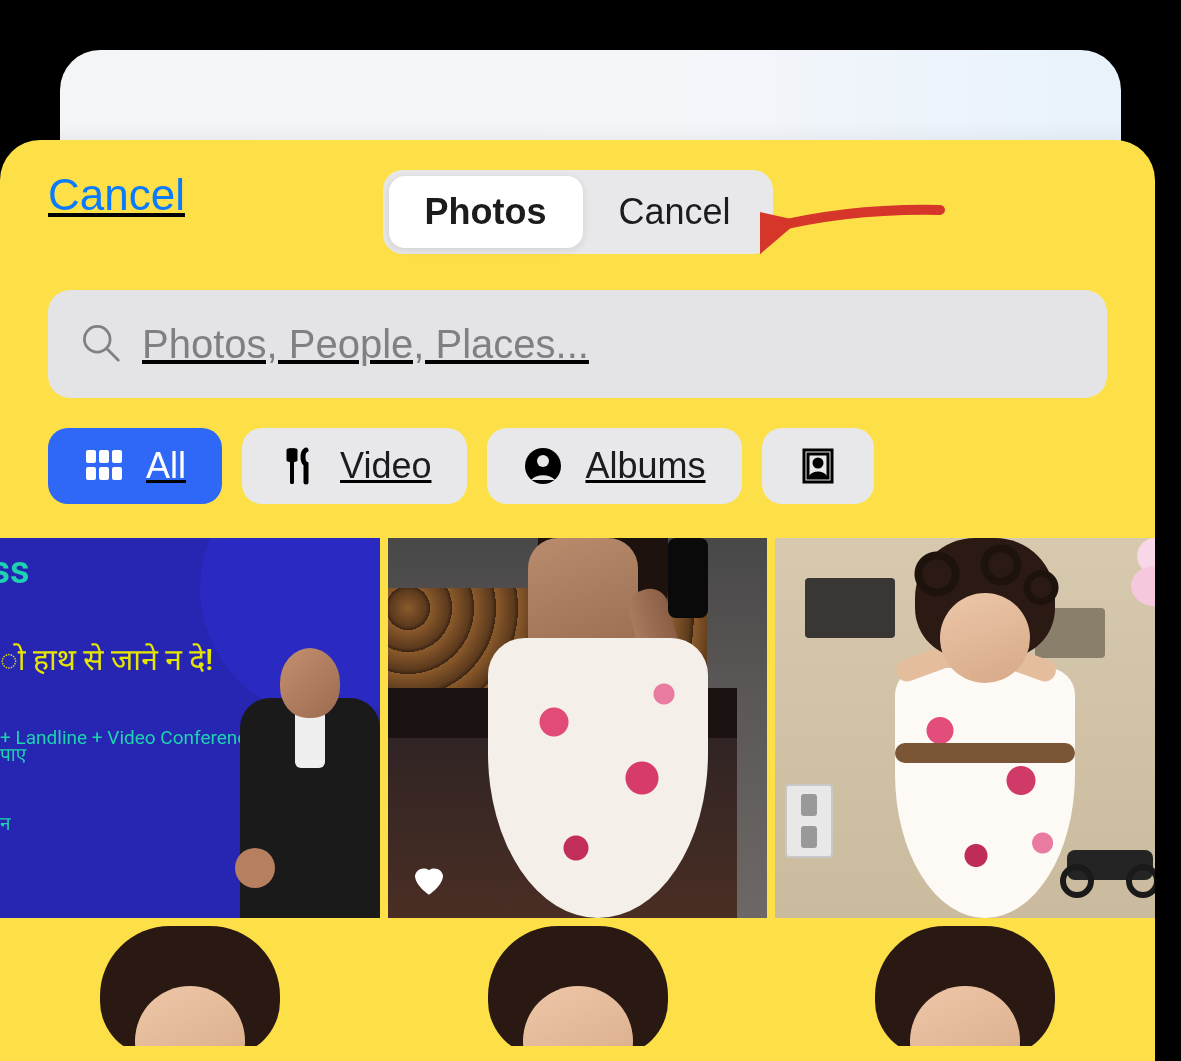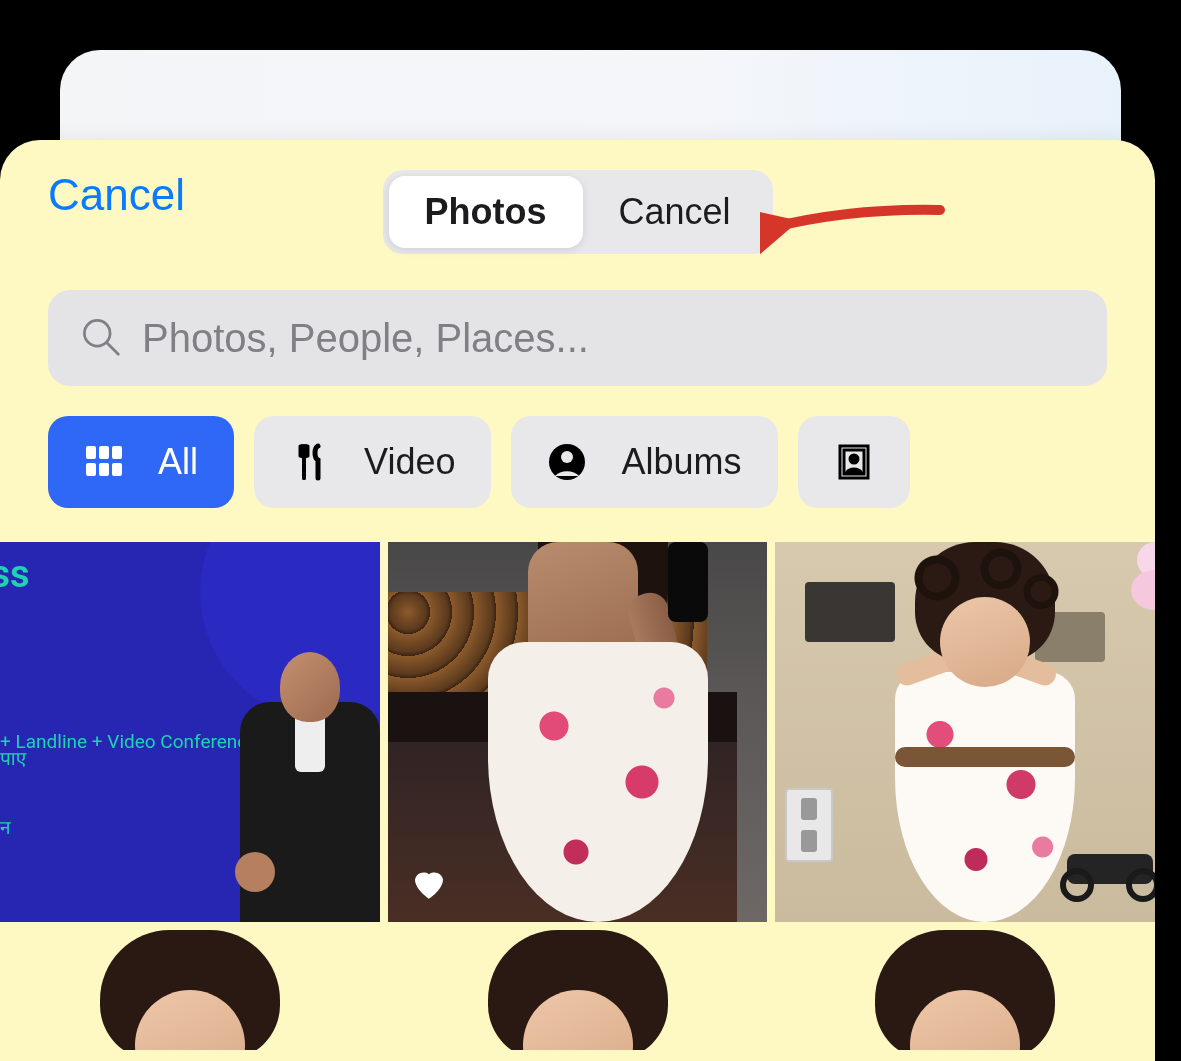--- a/index.html
+++ b/index.html
@@ -4,23 +4,24 @@
 <style>
   html,body{margin:0;padding:0;background:#000;font-family:-apple-system,BlinkMacSystemFont,"Segoe UI",Roboto,Helvetica,Arial,sans-serif;}
   body{width:1181px;height:1061px;overflow:hidden;position:relative;}
   .back-sheet{
     position:absolute;left:60px;top:50px;right:60px;height:400px;
     background:linear-gradient(90deg,#f4f5f7 0%,#f4f6fa 60%,#e8f2fb 100%);
     border-radius:40px 40px 0 0;
   }
   .sheet{
     position:absolute;left:0;top:140px;right:26px;bottom:0;
-    background:#fef9c3;border-radius:40px 40px 0 0;
+    background:#fde047;border-radius:40px 40px 0 0;
     box-shadow:0 -4px 20px rgba(0,0,0,.06);
     overflow:hidden;
+    text-decoration:underline;
   }
   .nav{
     display:flex;align-items:center;padding:30px 48px 20px 48px;position:relative;
   }
   .cancel{
     color:#0a7aff;font-size:44px;font-weight:400;background:none;border:none;
     cursor:pointer;padding:0;
   }
   .seg{
     position:absolute;left:50%;top:30px;transform:translateX(-50%);
@@ -32,33 +33,33 @@
     color:#1c1c1e;padding:0 36px;border-radius:16px;cursor:pointer;
     line-height:72px;height:72px;
   }
   .seg-btn.active{
     background:#fff;box-shadow:0 2px 8px rgba(0,0,0,.1);
     font-weight:600;
     text-align:right;
   }
   .search{
     margin:50px 48px 30px 48px;background:#e4e4e6;border-radius:22px;
-    height:96px;display:flex;align-items:center;padding:0 30px;gap:18px;
+    height:108px;display:flex;align-items:center;padding:0 30px;gap:18px;
   }
   .search svg{width:44px;height:44px;fill:none;stroke:#808084;stroke-width:3;}
   .search-input{
     flex:1;border:none;background:transparent;font-size:40px;color:#3c3c43;
     outline:none;
   }
   .search-input::placeholder{color:#808084;}
   .filters{
     display:flex;gap:20px;padding:0 48px 34px 48px;
   }
   .chip{
-    display:flex;align-items:center;gap:34px;padding:0 36px;height:92px;
+    display:flex;align-items:center;gap:22px;padding:0 36px;height:76px;
     border-radius:20px;background:#e8e8ea;border:none;cursor:pointer;
     font-size:36px;color:#1c1c1e;font-weight:400;
   }
   .chip.active{background:#2f68f6;color:#fff;}
   .chip svg{display:block;}
   .chip .ic{display:flex;align-items:center;justify-content:center;}
   .grid{
     display:grid;grid-template-columns:repeat(3,1fr);gap:8px;
   }
   .thumb{
@@ -210,20 +211,21 @@
       </span>
     </button>
   </div>
 
   <div class="grid">
 
     <div class="thumb">
       <div class="thumb-inner t1">
         <div class="circ"></div>
         <div class="ttl">ess</div>
+        <div class="hi">ो हाथ से जाने न दे!</div>
         <div class="ln" style="top:188px">+ Landline + Video Conferencing</div>
         <div class="ln" style="top:203px">पाए</div>
         <div class="ln" style="top:272px">न</div>
         <div class="man">
             <div class="suit"></div>
             <div class="shirt"></div>
             <div class="head"></div>
             <div class="fist"></div>
           </div>
       </div>

